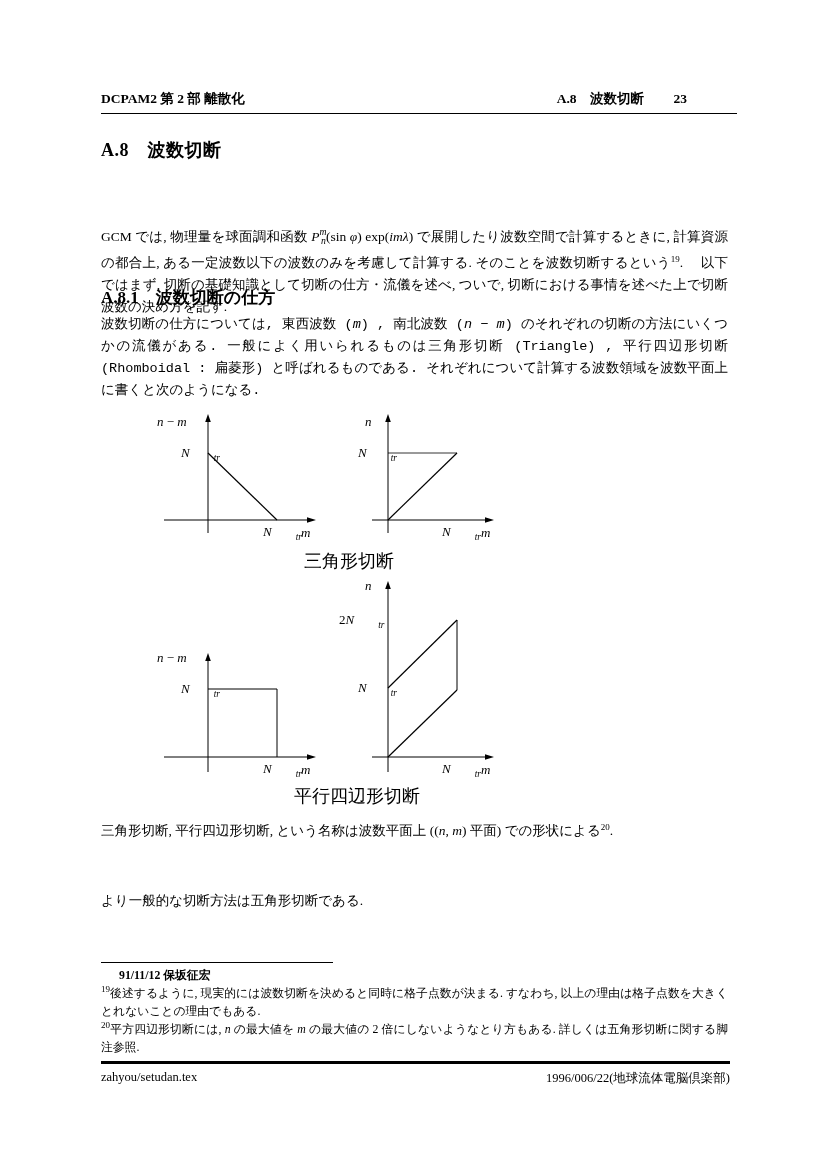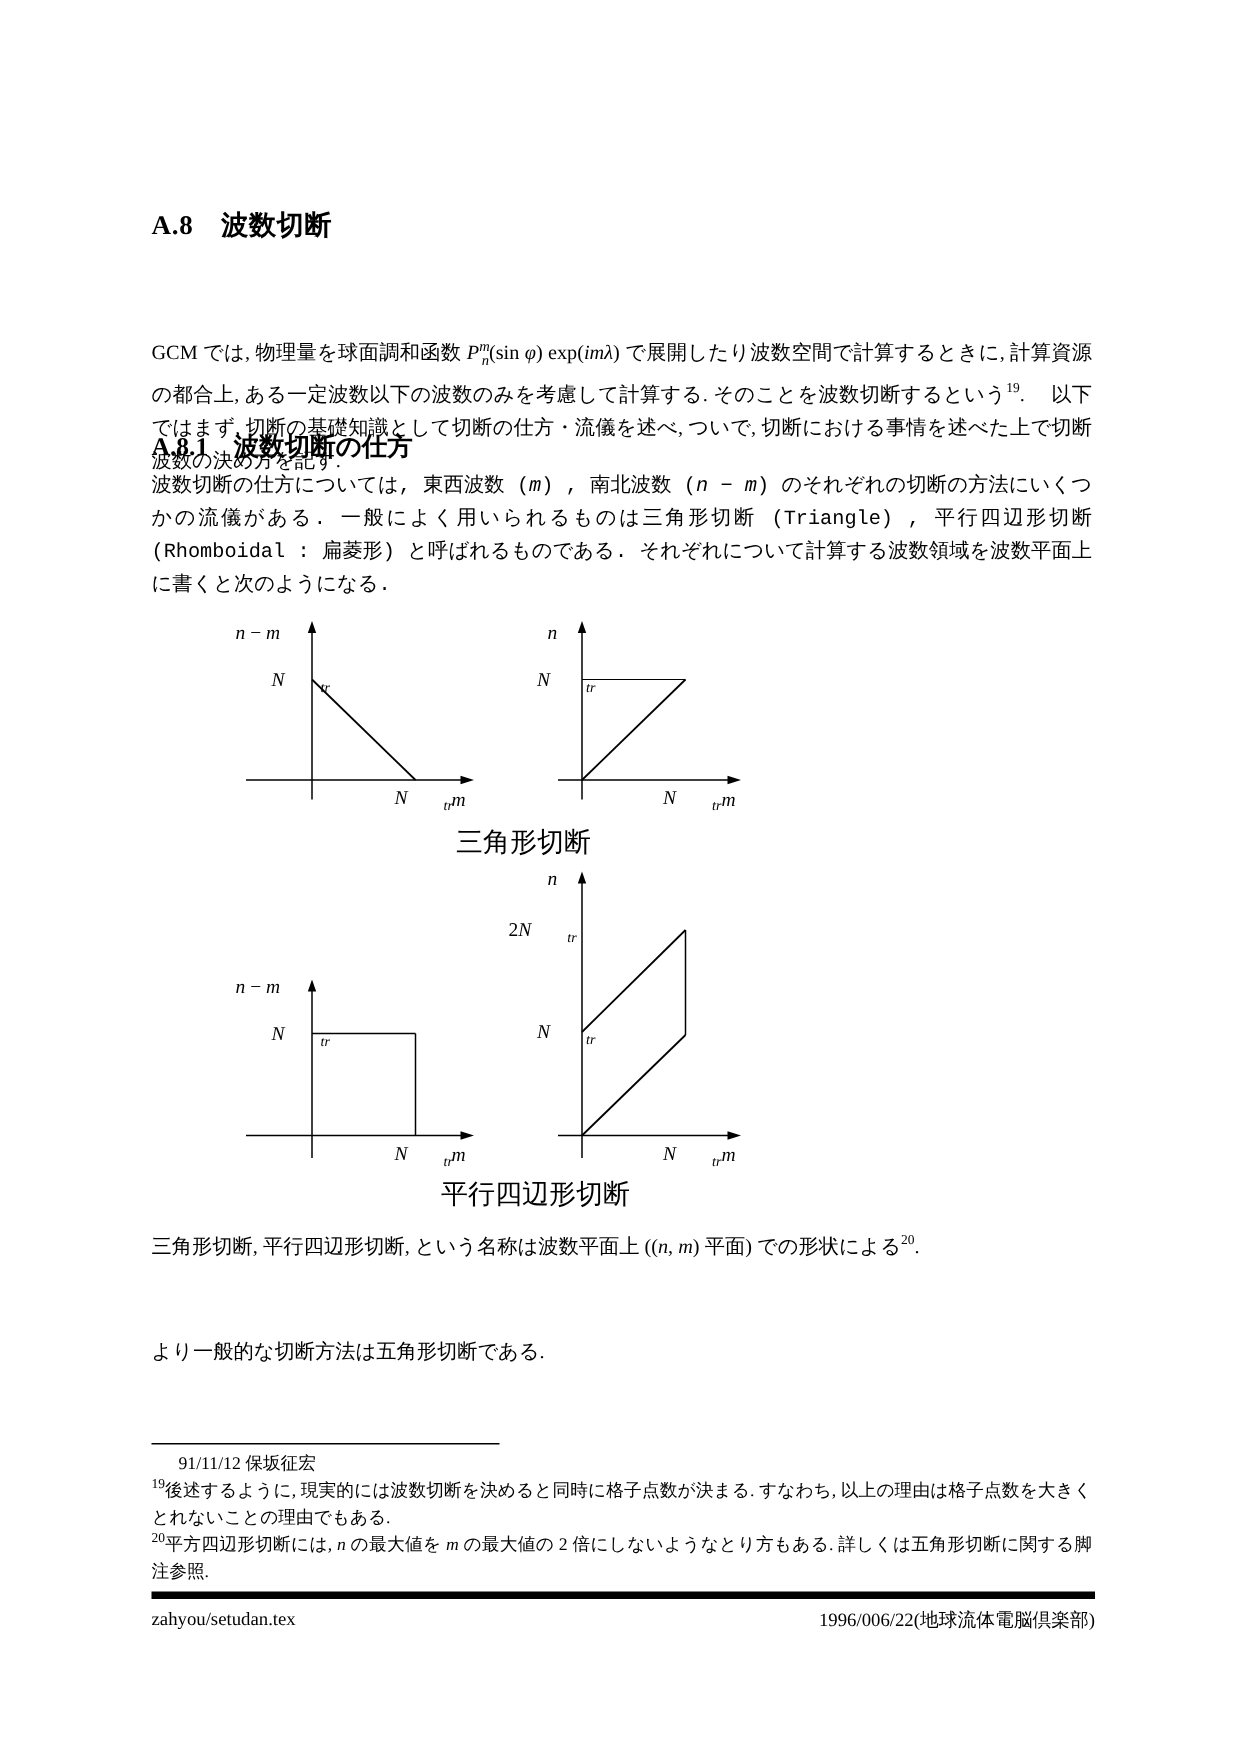--- a/index.html
+++ b/index.html
@@ -48,33 +48,40 @@
   .figure svg { position:absolute; left:0; top:0; }
   .flabel { position:absolute; font-size:13px; white-space:nowrap; line-height:15px; }
   .fcaption { position:absolute; font-size:18px; white-space:nowrap; }
 
   
   .footnotes {
     left:101px; top:962px; width:627px; font-size:11.8px; line-height:18px;
     text-align:justify;
   }
   .fn-rule { width:232px; border-top:1px solid #000; margin-bottom:3px; }
-  .fn-date { padding-left:18px; }
+  .fn-date { padding-left:18px;font-weight:bold; }
 
   
   .footer {
-    left:101px; top:1061px; width:629px; border-top:5px solid #000000;
+    left:101px; top:1061px; width:629px; border-top:3px solid #000000;
     padding-top:6px; font-size:12.5px; display:flex; justify-content:space-between;
   }
 </style>
 </head>
 <body>
 
 <div class="page">
 
+  <div class="abs header">
+    <span class="hl">DCPAM2 第 2 部 離散化</span>
+    <span class="hr">
+      <span>A.8　波数切断</span>
+      <span class="pn">23</span>
+    </span>
+  </div>
 
   <h1 class="abs sec-title">A.8　波数切断</h1>
 
   <p class="abs para p-intro">GCM では, 物理量を球面調和函数 <i>P</i><sup><i>m</i></sup><sub class="stk"><i>n</i></sub>(sin <i>φ</i>) exp(<i>imλ</i>) で展開したり波数空間で計算するときに, 計算資源の都合上, ある一定波数以下の波数のみを考慮して計算する. そのことを波数切断するという<sup class="fnm">19</sup>.　 以下ではまず, 切断の基礎知識として切断の仕方・流儀を述べ, ついで, 切断における事情を述べた上で切断波数の決め方を記す.</p>
 
   <h2 class="abs subsec-title">A.8.1　波数切断の仕方</h2>
 
   <p class="abs para p-method">波数切断の仕方については, 東西波数 (<i>m</i>) , 南北波数 (<i>n</i> − <i>m</i>) のそれぞれの切断の方法にいくつかの流儀がある. 一般によく用いられるものは三角形切断 (Triangle) , 平行四辺形切断 (Rhomboidal : 扁菱形) と呼ばれるものである. それぞれについて計算する波数領域を波数平面上に書くと次のようになる.</p>
 
   <div class="abs figure fig-triangle">

